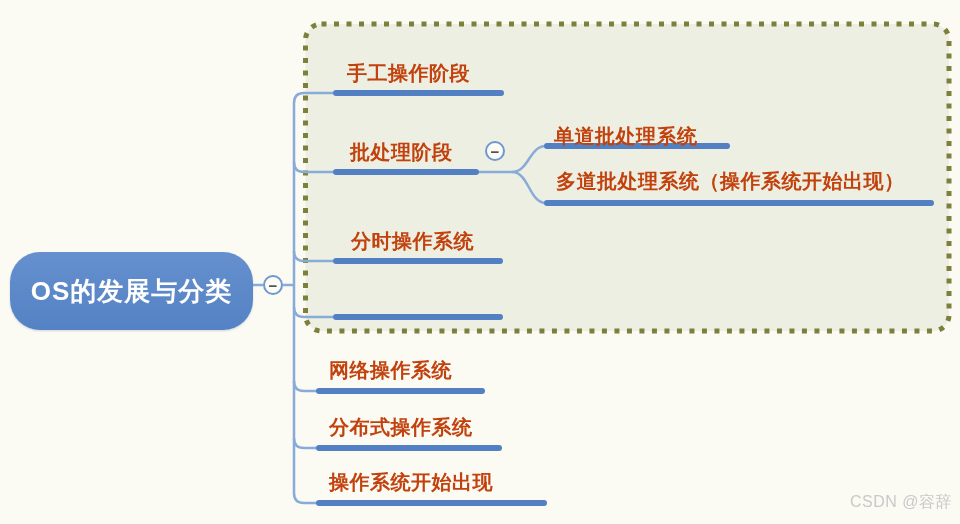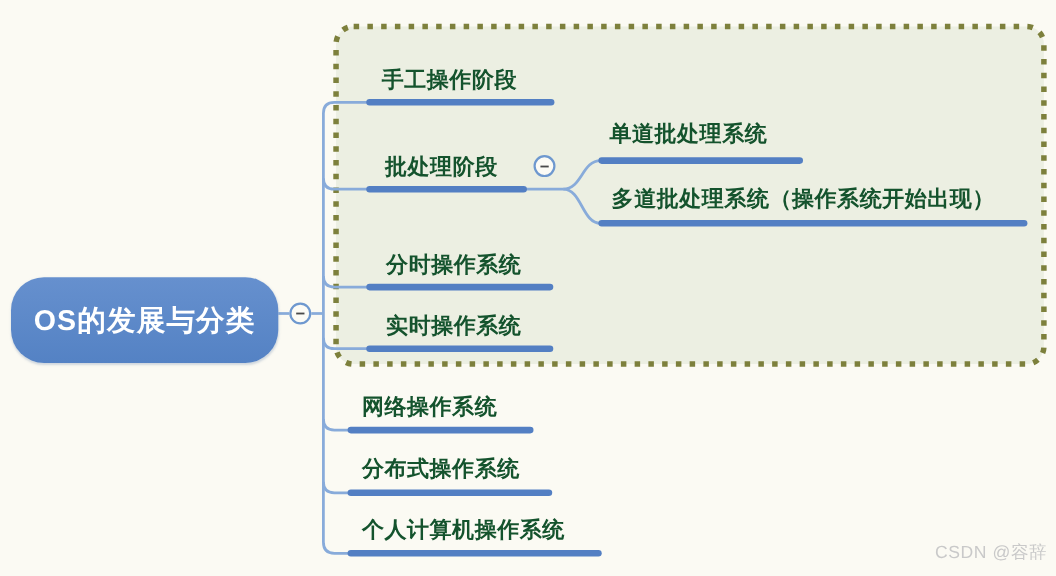--- a/index.html
+++ b/index.html
@@ -11,21 +11,21 @@
     position:relative;
     width:960px;height:524px;
     background:#fbfaf3;
     overflow:hidden;
   }
   .stage svg{position:absolute;left:0;top:0;}
   .node-label{
     position:absolute;
     font-size:20px;
     font-weight:bold;
-    color:#14532d;
+    color:#c2410c;
     line-height:24px;
     white-space:nowrap;
     letter-spacing:0.5px;
   }
   .root-node{
     position:absolute;
     left:10px;top:252px;
     width:243px;height:78px;
     background:linear-gradient(180deg,#6690ce 0%,#5482c4 100%);
     border-radius:30px;
@@ -58,21 +58,21 @@
     position:absolute;
     right:8px;top:492px;
     font-size:16px;
     color:#c9c9c9;
     letter-spacing:0.5px;
     white-space:nowrap;
   }
   
   .lbl-b1{left:347px;top:61px;}
   .lbl-b2{left:350px;top:140px;text-align:right;}
-  .lbl-c1{left:554px;top:110px;}
+  .lbl-c1{left:554px;top:124px;}
   .lbl-c2{left:556px;top:169px;}
   .lbl-b3{left:351px;top:229px;}
   .lbl-b4{left:351px;top:285px;}
   .lbl-b5{left:329px;top:358px;}
   .lbl-b6{left:329px;top:415px;}
   .lbl-b7{left:329px;top:470px;}
 </style>
 </head>
 <body>
 
@@ -118,20 +118,19 @@
   </div>
   <div class="collapse-btn collapse-batch">
     <span>−</span>
   </div>
 
   <div class="node-label lbl-b1">手工操作阶段</div>
   <div class="node-label lbl-b2">批处理阶段</div>
   <div class="node-label lbl-c1">单道批处理系统</div>
   <div class="node-label lbl-b3">分时操作系统</div>
   <div class="node-label lbl-c2">多道批处理系统（操作系统开始出现）</div>
-  <div class="node-label lbl-b4">实时操作系统</div>
   <div class="node-label lbl-b6">分布式操作系统</div>
   <div class="node-label lbl-b5">网络操作系统</div>
-  <div class="node-label lbl-b7">个人计算机操作系统</div>
+  <div class="node-label lbl-b7">操作系统开始出现</div>
 
   <div class="watermark">CSDN @容辞</div>
 
 </div>
 
 </body></html>

